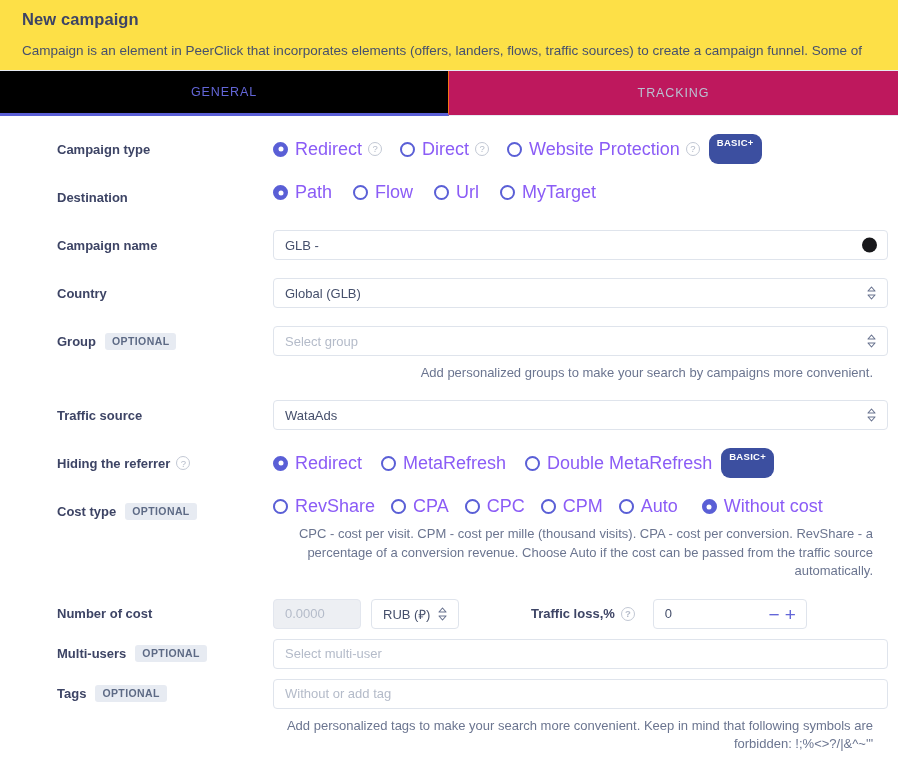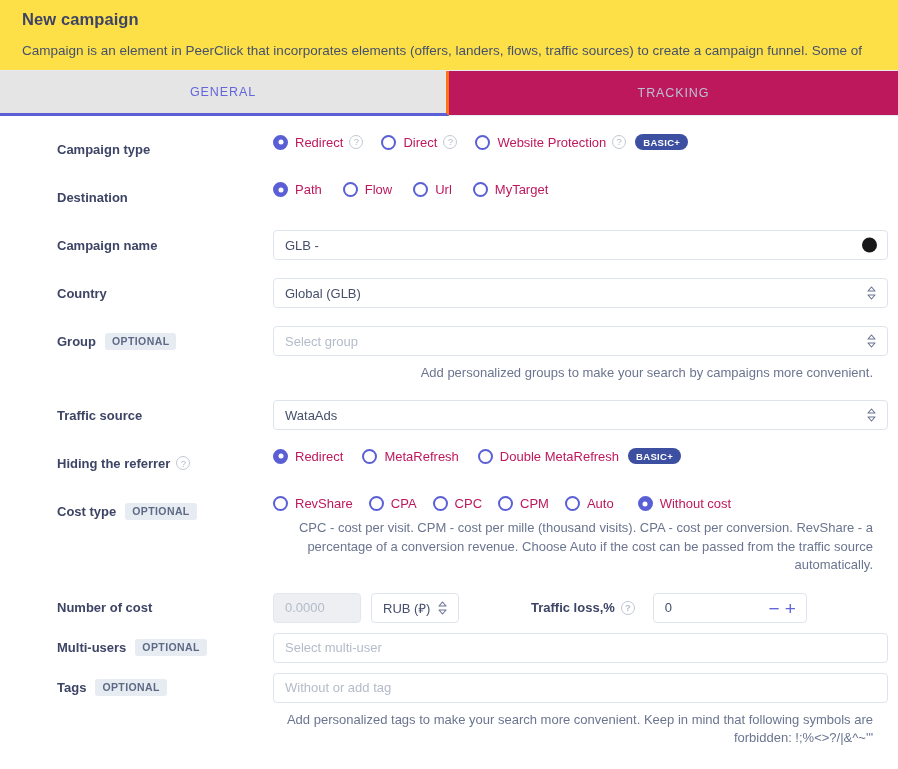--- a/index.html
+++ b/index.html
@@ -27,22 +27,22 @@
   
   .tabs { display: flex; width: 100%; height: 46px; border-top: 1px solid #e6eaf2; }
   .tab {
     flex: 1 1 50%;
     display: flex; align-items: center; justify-content: center;
     font-size: 12.5px; letter-spacing: .9px;
     cursor: pointer; position: relative;
     border-bottom: 1px solid #e6eaf2;
   }
   .tab.active {
-    background: #e5e5e5; color: #6366d8; font-weight: 500;
-    border-right: 3px solid #f97316;
+    background: #000000; color: #6366d8; font-weight: 500;
+    border-right: 1px solid #f97316;
     border-bottom: 3px solid #5a5fd6;
     text-align: right;
   }
   .tab.inactive { background: #be185d; color: #b9c2d2; }
 
   
   .form { padding: 18px 0 0 0; }
   .row { display: flex; align-items: flex-start; margin-bottom: 0; text-align: right; }
   .label-col {
     width: 273px; flex: 0 0 273px;
@@ -67,33 +67,33 @@
     width: 15px; height: 15px; border-radius: 50%;
     border: 2px solid #5a5fd6; background: #fff;
     flex: 0 0 15px; position: relative; margin-right: 7px;
   }
   .radio.checked { background: #5a5fd6; border-color: #5a5fd6; }
   .radio.checked::after {
     content: ''; position: absolute; left: 50%; top: 50%;
     width: 5px; height: 5px; border-radius: 50%; background: #fff;
     transform: translate(-50%, -50%);
   }
-  .radio-label { font-size: 13px; color: #be185d; }
+  .radio-label { font-size: 18px; color: #8b5cf6; }
 
   .help-icon {
     display: inline-flex; align-items: center; justify-content: center;
     width: 14px; height: 14px; border-radius: 50%;
     border: 1px solid #c2c8d4; color: #b4bbc9;
     font-size: 9.5px; line-height: 1; margin-left: 6px; cursor: pointer;
     flex: 0 0 14px; font-family: "Liberation Sans", sans-serif;
   }
   .basic-badge {
     background: #3c4fa0; color: #ffffff;
     font-size: 9.5px; font-weight: 700; letter-spacing: .3px;
-    padding: 3px 8px 2px 8px; border-radius: 9px;
+    padding: 3px 8px 16px 8px; border-radius: 9px;
     margin-left: 9px; white-space: nowrap;
   }
 
   
   .input {
     width: 100%; height: 30px;
     border: 1px solid #dfe4ec; border-radius: 4px;
     background: #fff; color: #454f6b;
     font-size: 13px; font-family: "Liberation Sans", sans-serif;
     padding: 0 11px; outline: none;

